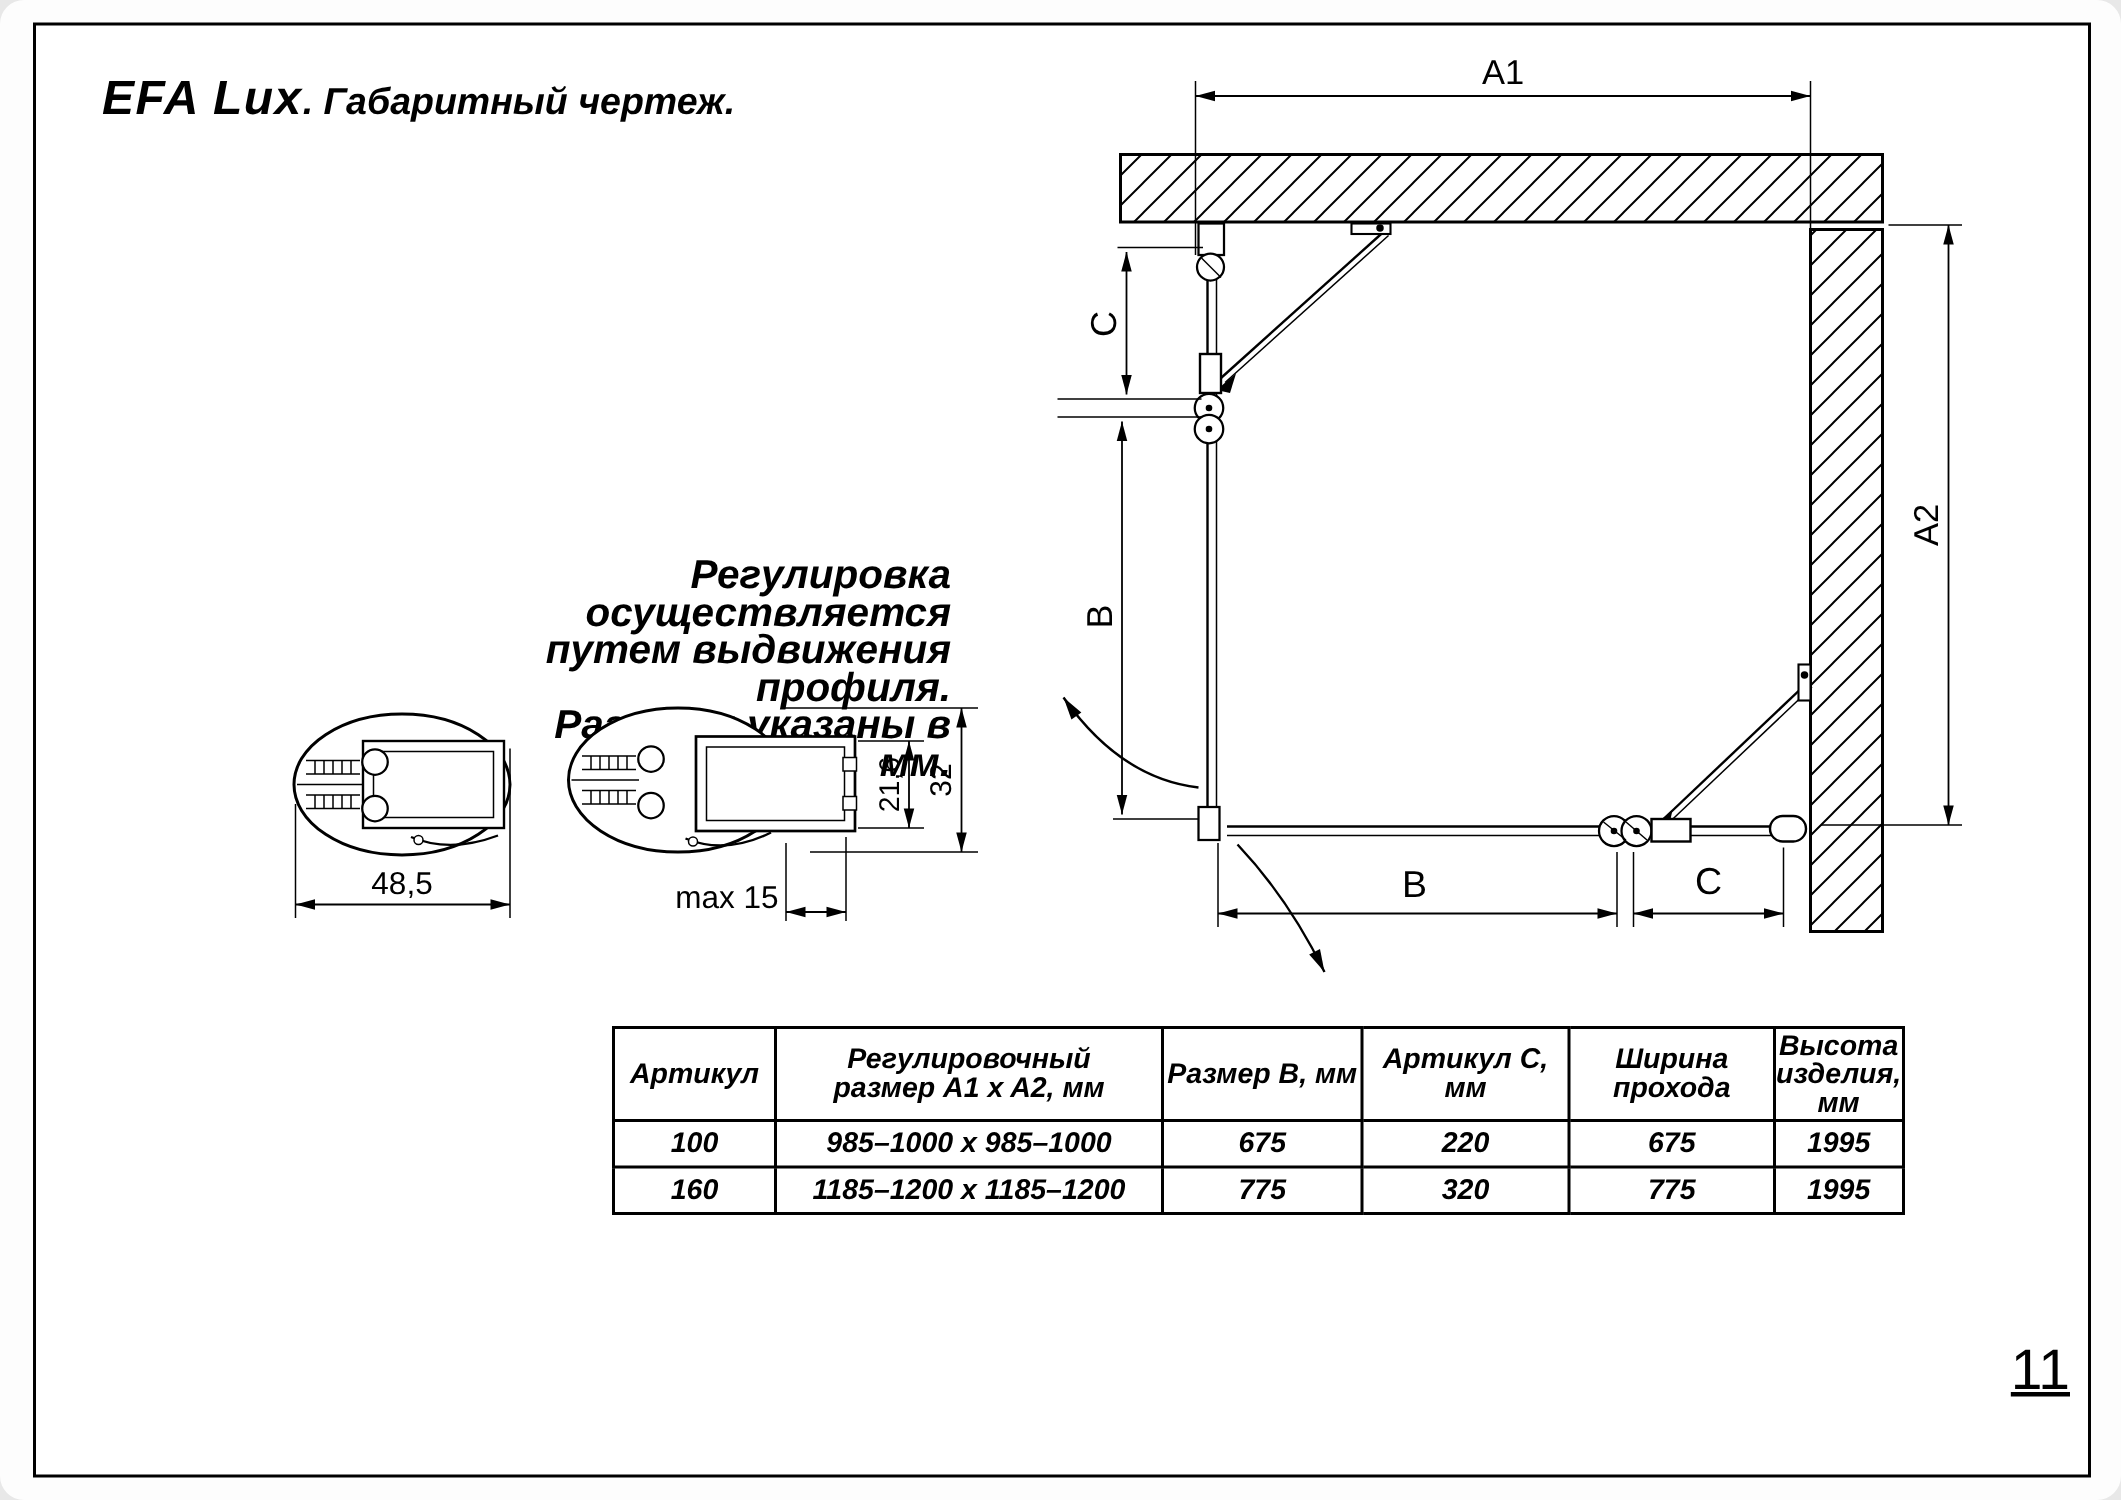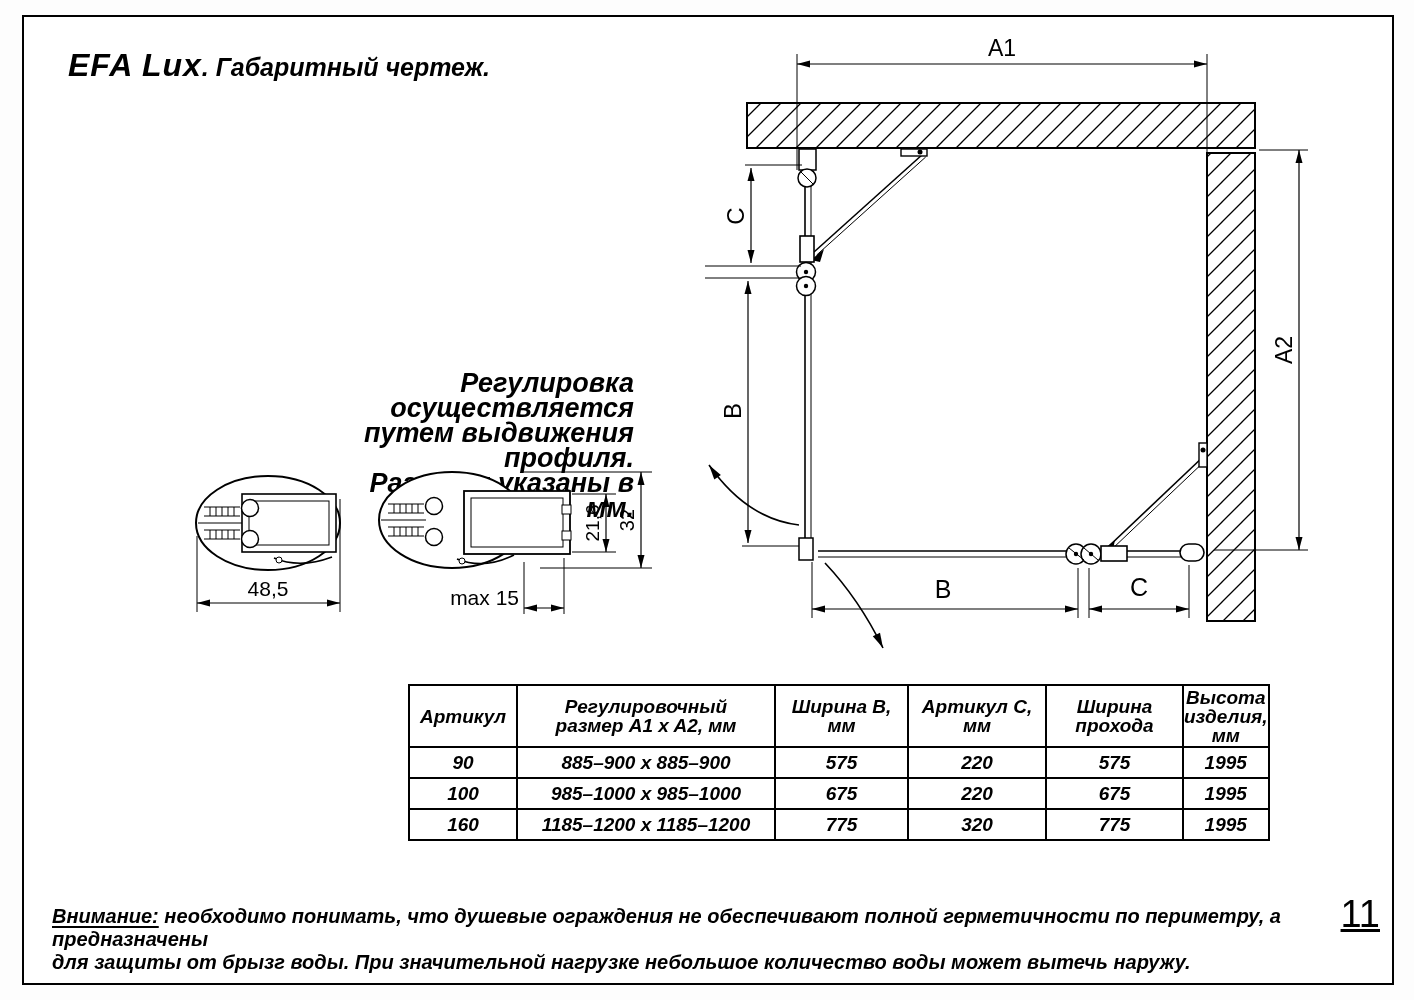--- a/index.html
+++ b/index.html
@@ -1,16 +1,16 @@
 <!DOCTYPE html>
 <html><head>
 <meta charset="utf-8">
 <style>
   html,body{margin:0;padding:0;background:#e8e8e8;}
-  .canvas{position:relative;width:1414px;height:1000px;background:#fdfdfd;font-family:"Liberation Sans",sans-serif;color:#000;overflow:hidden;}
+  .canvas{position:relative;width:1414px;height:1000px;background:#fdfdfd;font-family:"Liberation Sans",sans-serif;color:#000;overflow:hidden;border-radius:16px;}
   .frame{position:absolute;left:22px;top:15px;width:1368px;height:966px;border:2px solid #000;background:#fff;}
   .title{position:absolute;left:44px;top:30px;white-space:nowrap;font-style:italic;font-weight:bold;}
   .title .brand{font-size:32px;letter-spacing:1px;}
   .title .subtitle{font-size:25px;}
   .note{position:absolute;left:300px;top:354px;width:310px;text-align:right;font-style:italic;font-weight:bold;font-size:27px;line-height:25px;white-space:pre-line;}
   svg{position:absolute;overflow:visible;}
   svg line,svg path.ln{stroke:#000;fill:none;}
   .thin{stroke-width:1;}
   .dim{stroke-width:1.2;}
   .med{stroke-width:1.6;}
@@ -196,56 +196,46 @@
           <col style="width:133px">
         <col style="width:138px">
           <col style="width:137px">
           <col style="width:77px">
       </colgroup>
       <thead>
         <tr>
           <th>Артикул</th>
           <th>Регулировочный
 размер A1 x A2, мм</th>
-          <th>Ширина B, мм</th>
+          <th>Размер B, мм</th>
           <th>Артикул C, мм</th>
           <th>Ширина
 прохода</th>
           <th>Высота
 изделия,
 мм</th>
         </tr>
       </thead>
       <tbody>
-        <tr>
-          <td>90</td>
-          <td>885–900 x 885–900</td>
-          <td>575</td>
-          <td>220</td>
-          <td>575</td>
-          <td>1995</td>
-        </tr>
         <tr>
           <td>100</td>
           <td>985–1000 x 985–1000</td>
           <td>675</td>
           <td>220</td>
           <td>675</td>
           <td>1995</td>
         </tr>
         <tr>
           <td>160</td>
           <td>1185–1200 x 1185–1200</td>
           <td>775</td>
           <td>320</td>
           <td>775</td>
           <td>1995</td>
         </tr>
       </tbody>
     </table>
 
-    <p class="warning"><span class="wlabel">Внимание:</span> <span>необходимо понимать, что душевые ограждения не обеспечивают полной герметичности по периметру, а предназначены
-для защиты от брызг воды. При значительной нагрузке небольшое количество воды может вытечь наружу.</span></p>
 
     <div class="pagenum">11</div>
 
   </div>
 </div>
 
 </body></html>

